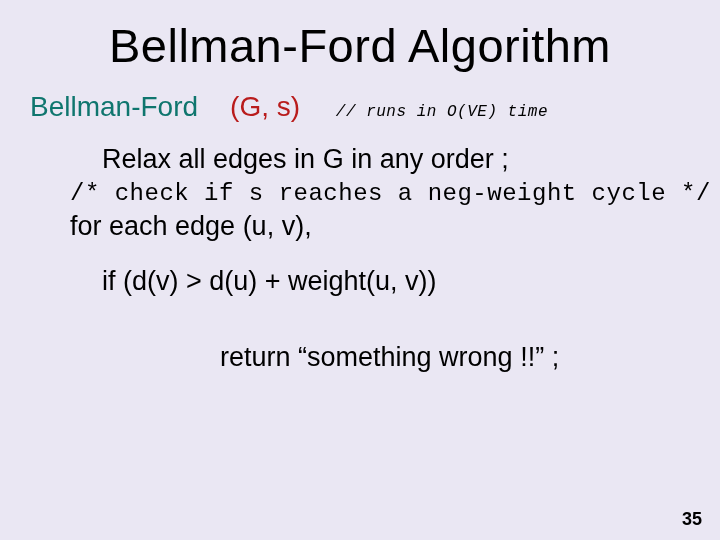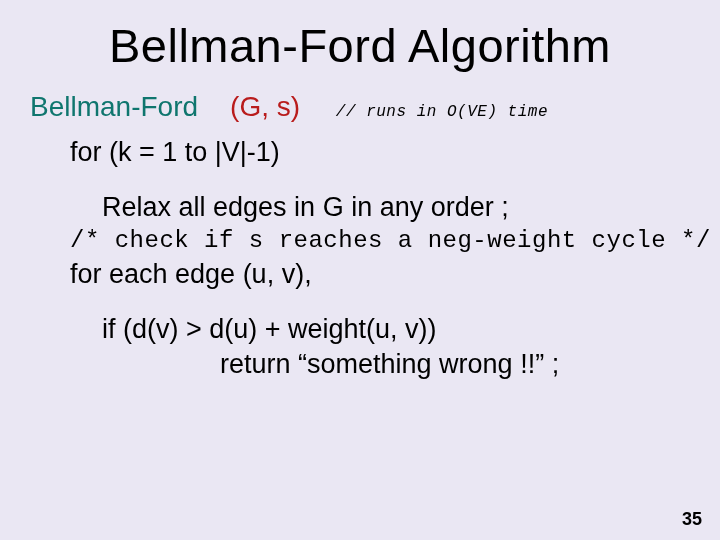--- a/index.html
+++ b/index.html
@@ -48,37 +48,36 @@
     .page-num {
       position: absolute;
       right: 18px;
       bottom: 10px;
       font-family: Arial, Helvetica, sans-serif;
       font-weight: bold;
       font-size: 18px;
       color: #000;
     }
     .ind1 { padding-left: 32px; margin-top: 19px; }
-    .ind3 { padding-left: 150px; }
+    .ind3 { padding-left: 150px; margin-top: 40px; }
     .gap { height: 6px; }
   </style>
 </head>
 <body>
 
 <div class="title">Bellman-Ford Algorithm</div>
 
 <div class="sigline">
   <span class="fn">Bellman-Ford</span><span class="args">(G, s)</span>
   <span class="comment">
     <span>// runs in </span><span class="em">O(VE)</span><span> time</span>
   </span>
 </div>
 
 <div class="block">
-  <div class="line">for (k = 1 to |V|-1)</div>
   <div class="line ind1">Relax all edges in G in any order ;</div>
   <div class="line mono">/* check if s reaches a neg-weight cycle */</div>
   <div class="line">for each edge (u, v),</div>
   <div class="line ind1">if (d(v) &gt; d(u) + weight(u, v))</div>
   <div class="line ind3">return “something wrong !!” ;</div>
   <div class="gap"></div>
 </div>
 
 <div class="page-num">35</div>
 

